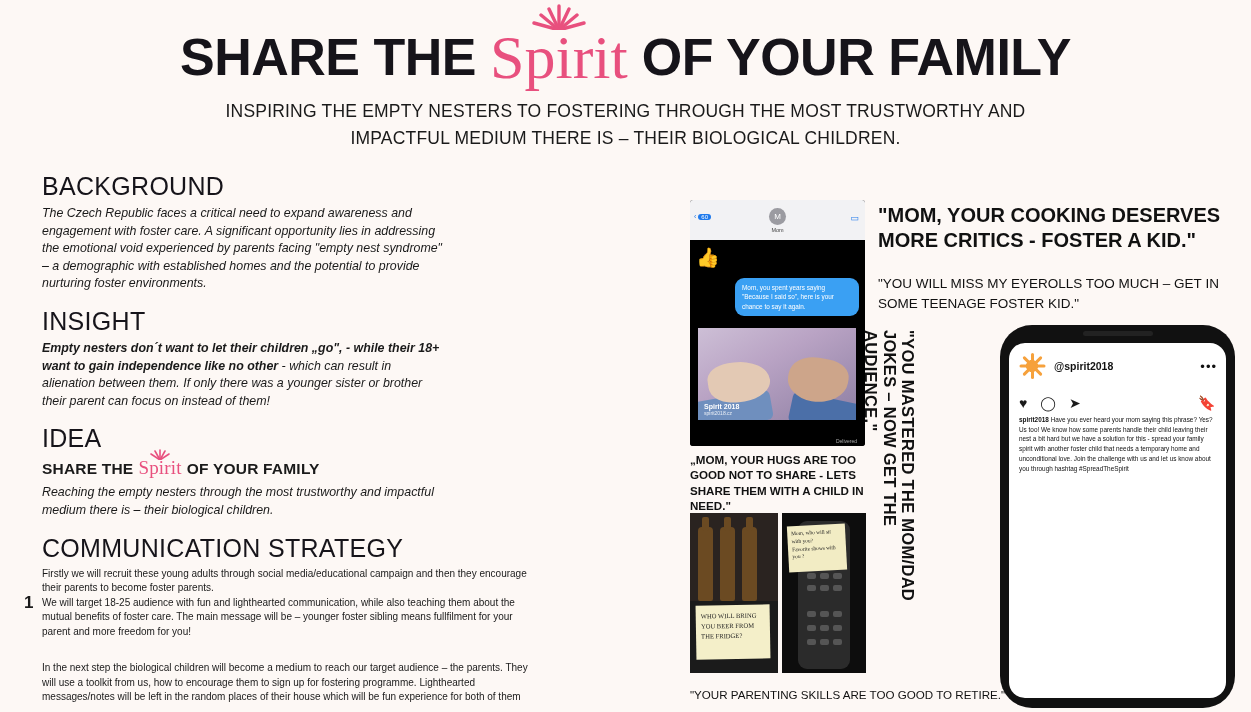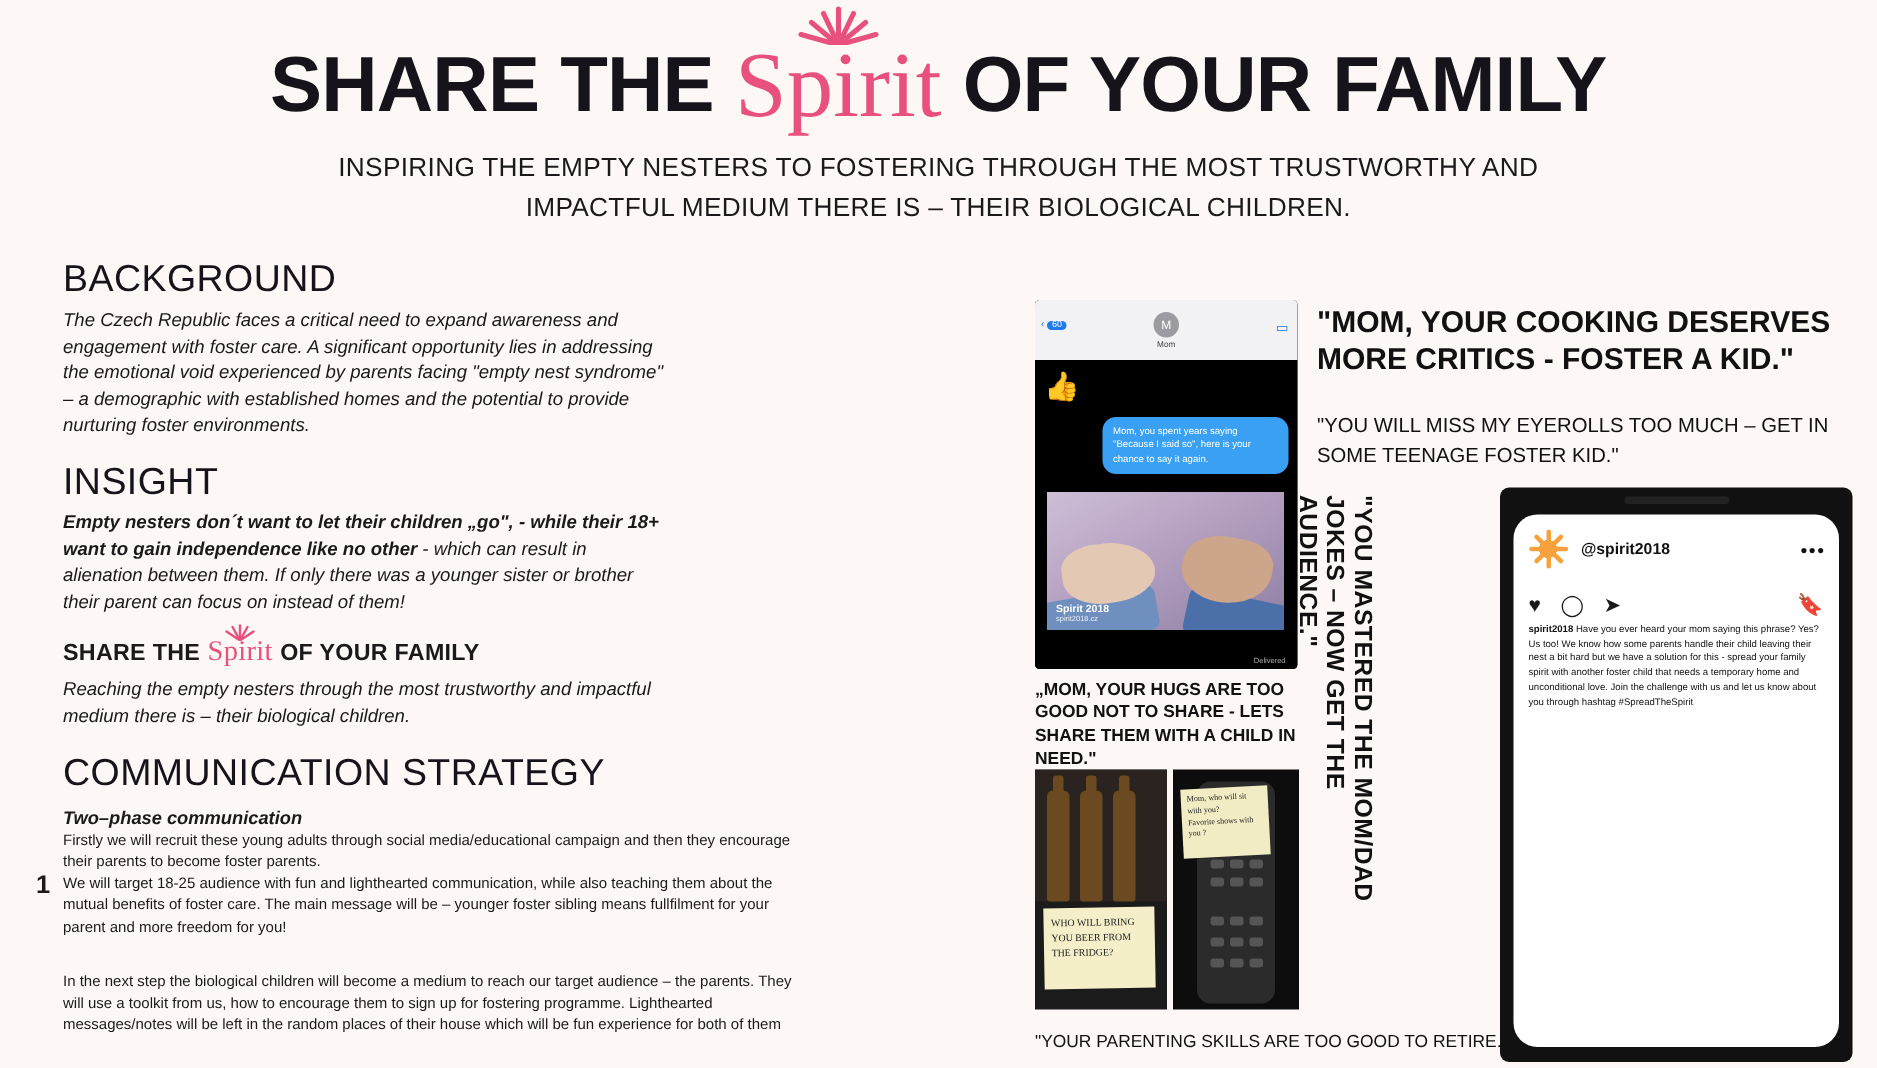--- a/index.html
+++ b/index.html
@@ -167,21 +167,21 @@
     position:absolute; left:878px; top:203px; width:370px;
     font-size:20px; font-weight:bold; line-height:1.25; color:#111;
   }
   .rt-sub{
     position:absolute; left:878px; top:274px; width:360px;
     font-size:13.5px; line-height:1.45; color:#111;
   }
   
   .ig-phone{
     position:absolute; left:1000px; top:325px; width:235px; height:383px;
-    background:#111; border-radius:6px; padding:10px 9px; box-sizing:border-box;
+    background:#111; border-radius:32px; padding:10px 9px; box-sizing:border-box;
   }
   .ig-notch{
     position:absolute; left:50%; top:6px; transform:translateX(-50%);
     width:70px;height:5px; background:#222; border-radius:4px;
   }
   .ig-screen{
     position:absolute; left:9px; top:18px; width:217px; height:355px;
     background:#fff; border-radius:16px; overflow:hidden;
   }
   .ig-head{ display:flex; align-items:center; gap:8px; padding:9px 9px 7px 9px;}
@@ -236,40 +236,40 @@
 <div class="left">
 
   <h2 class="sec-h">BACKGROUND</h2>
   <p class="body-t">The Czech Republic faces a critical need to expand awareness and engagement with foster care. A significant opportunity lies in addressing the emotional void experienced by parents facing "empty nest syndrome" – a demographic with established homes and the potential to provide nurturing foster environments.</p>
 
   <h2 class="sec-h">INSIGHT</h2>
   <p class="body-t">
     <span class="insight-lead">Empty nesters  don´t want to let their children „go", - while their 18+ want to gain independence like no other</span><span> - which can result in alienation between them. If only there was a younger sister or brother their parent can focus on instead of them!</span>
   </p>
 
+  <h2 class="sec-h">IDEA</h2>
   <div class="idea-line">
     <span>SHARE THE</span>
     <span class="spirit-sm">
       <svg class="burst-sm" viewBox="0 0 26 12">
         <g stroke="#e8507e" stroke-width="1.6" stroke-linecap="round">
           <line x1="13" y1="12" x2="13" y2="2"></line>
           <line x1="13" y1="12" x2="8" y2="3"></line>
           <line x1="13" y1="12" x2="18" y2="3"></line>
           <line x1="13" y1="12" x2="4" y2="6"></line>
           <line x1="13" y1="12" x2="22" y2="6"></line>
         </g>
       </svg>
       <span>Spirit</span>
     </span>
     <span>OF YOUR FAMILY</span>
   </div>
   <p class="body-t">Reaching the empty nesters through the most trustworthy and impactful medium there is – their biological children.</p>
 
   <h2 class="sec-h">COMMUNICATION STRATEGY</h2>
-  <div class="two-phase">Two–phase communication</div>
 
   <div class="numbered p1">
     <span class="num">1</span>
     <p class="para" style="white-space:pre-line">Firstly we will recruit these young adults through social media/educational campaign and then they encourage their parents to become foster parents.
 We will target 18-25 audience with fun and lighthearted communication, while also teaching them about the mutual benefits of foster care. The main message will be – younger foster sibling means fullfilment for your parent and more freedom for you!</p>
   </div>
 
   <div class="numbered p2">
 
     <p class="para">In the next step the biological children will become a medium to reach our target audience – the parents. They will use a toolkit from us, how to encourage them to sign up for fostering programme. Lighthearted messages/notes will be left in the random places of their house which will be fun experience for both of them</p>

